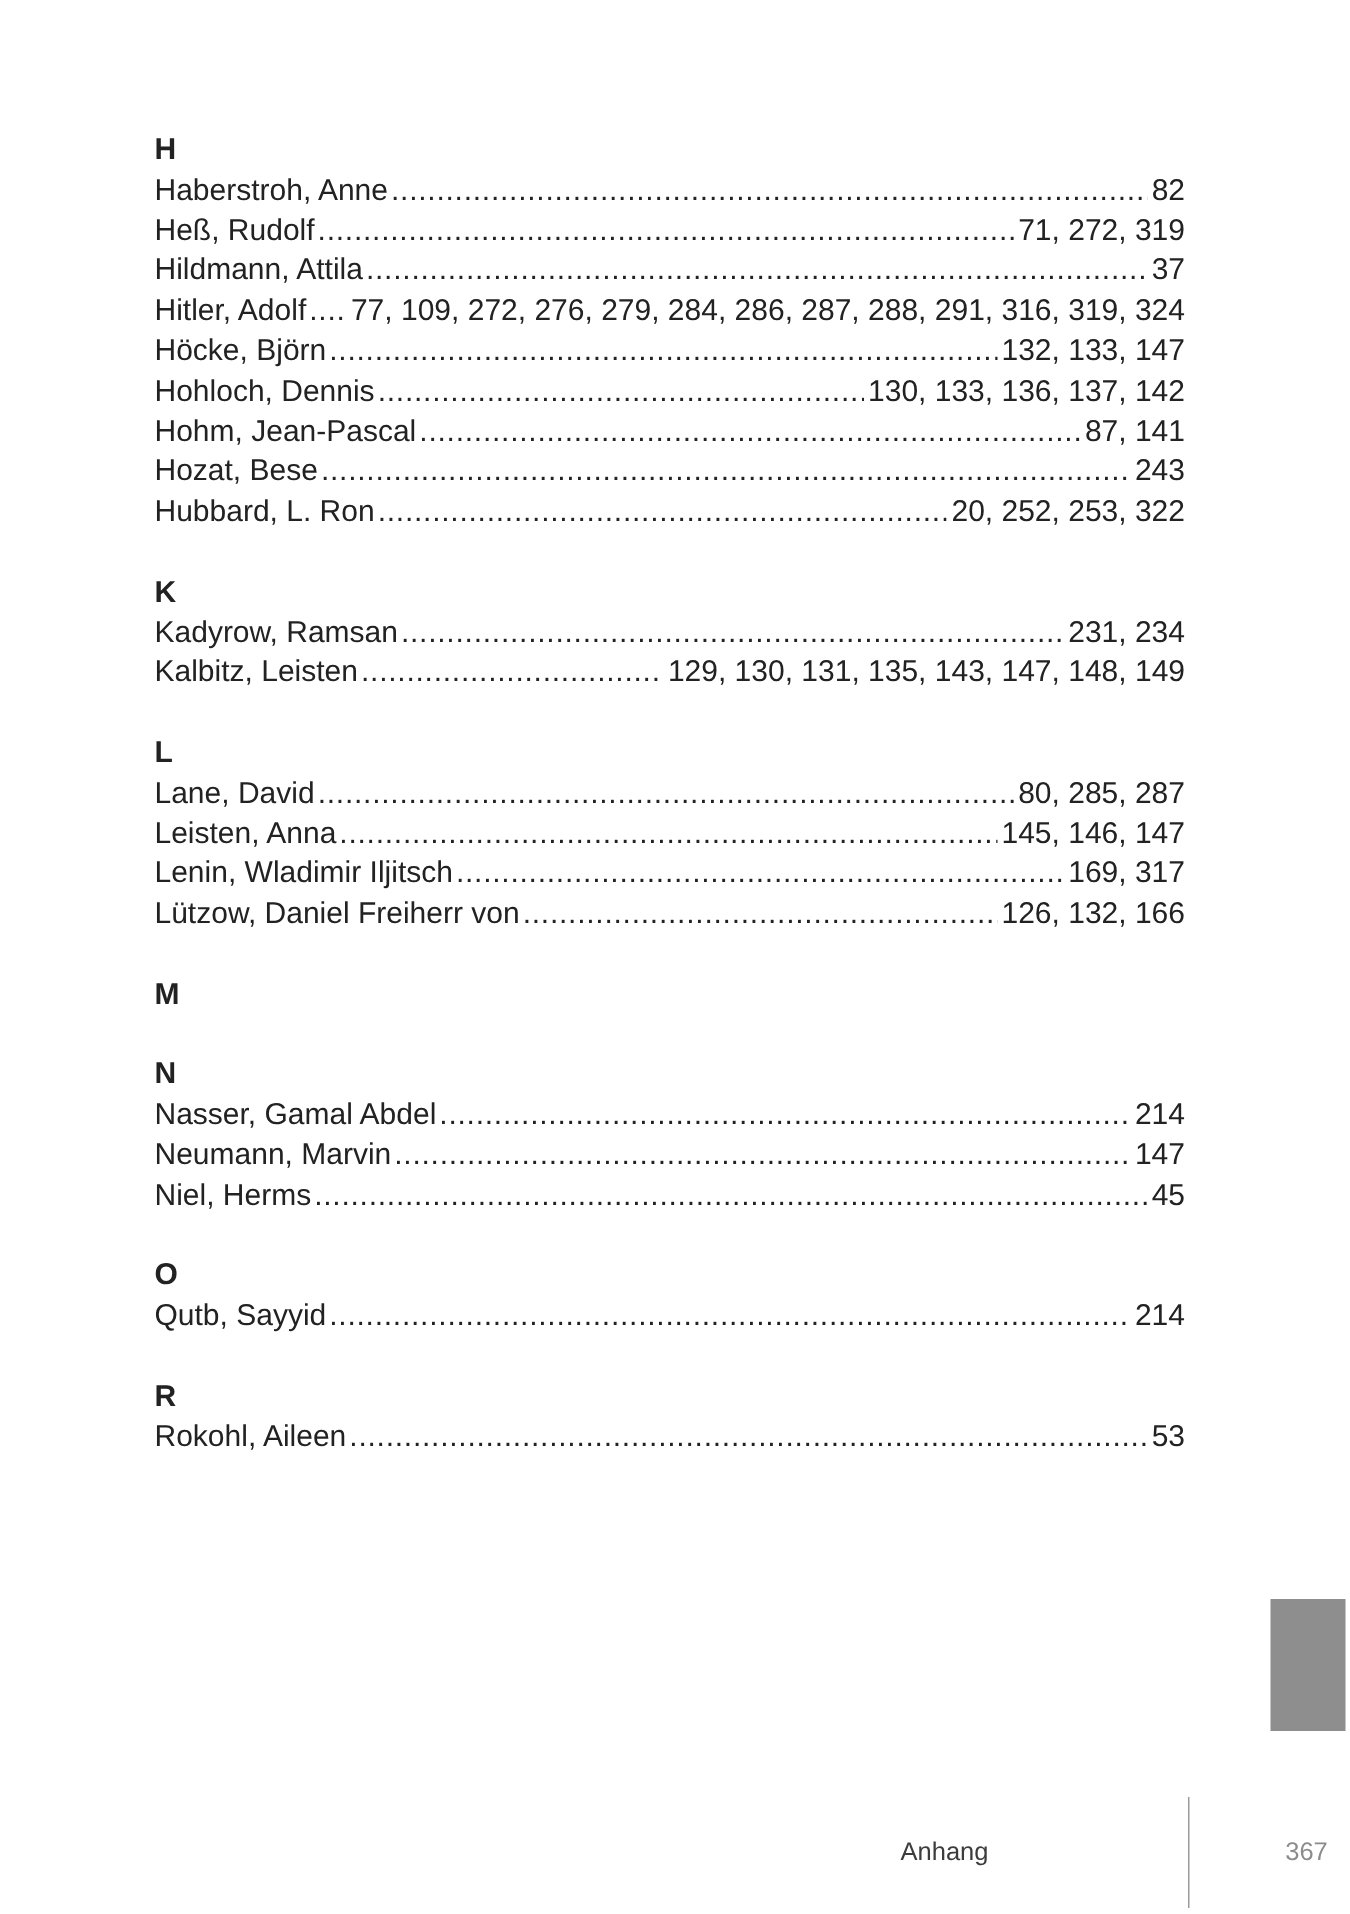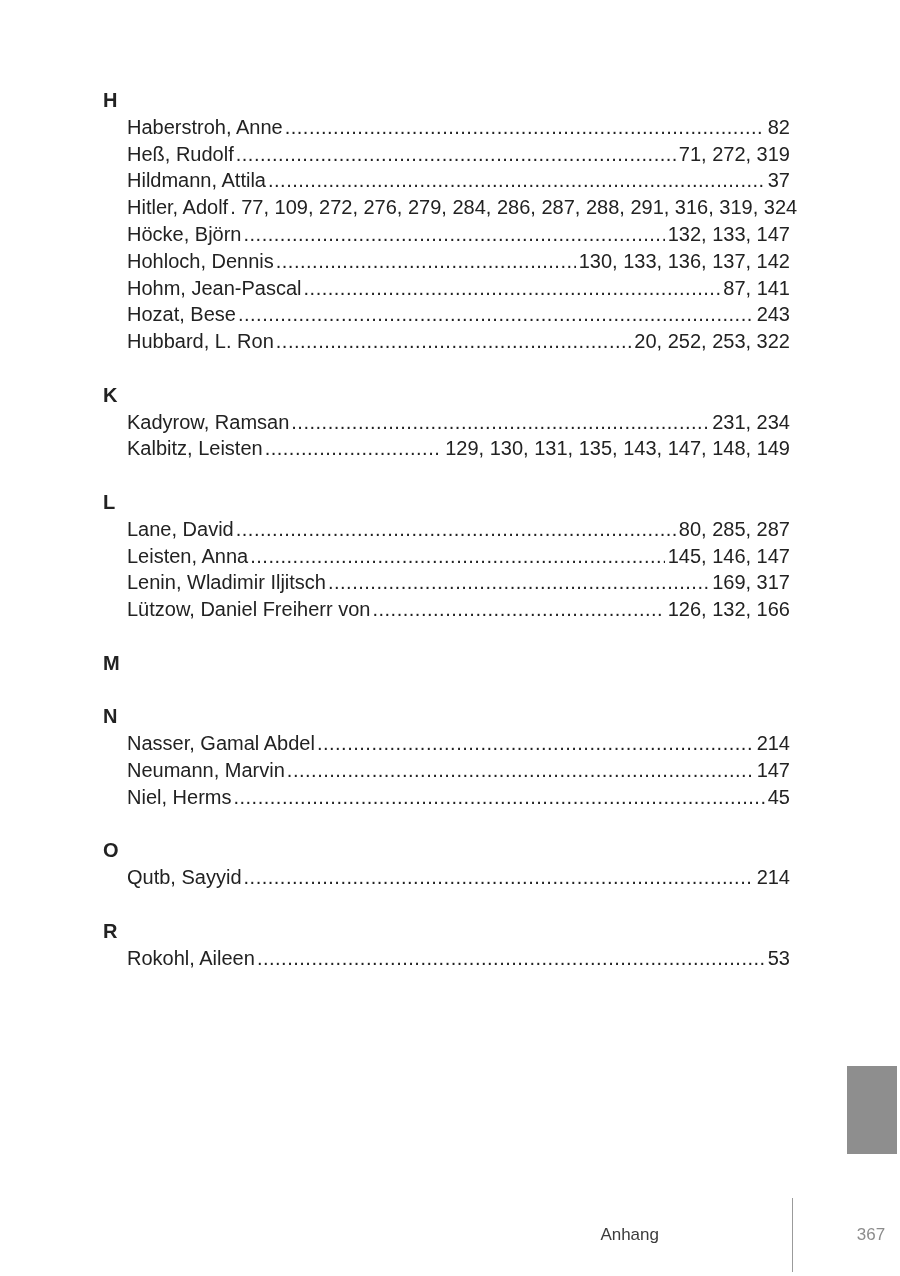--- a/index.html
+++ b/index.html
@@ -32,21 +32,20 @@
     font-size: 20px;
     line-height: 26.8px;
     font-weight: bold;
     color: #222222;
   }
   .entry {
     display: flex;
     align-items: baseline;
     line-height: 26.8px;
     white-space: nowrap;
-    margin-left: 24px;
   }
   .entry .name {
     flex: 0 0 auto;
   }
   .entry .dots {
     flex: 1 1 0;
     min-width: 8px;
     overflow: hidden;
     margin: 0 3px 0 2px;
     color: #222222;

